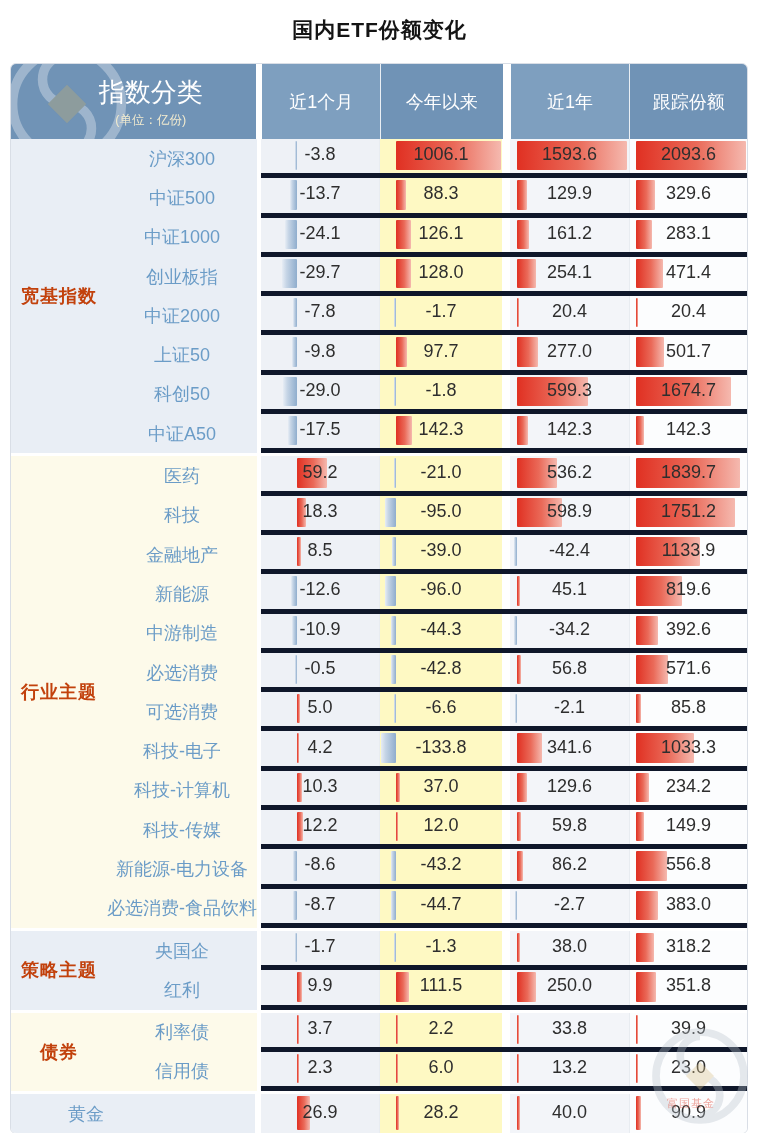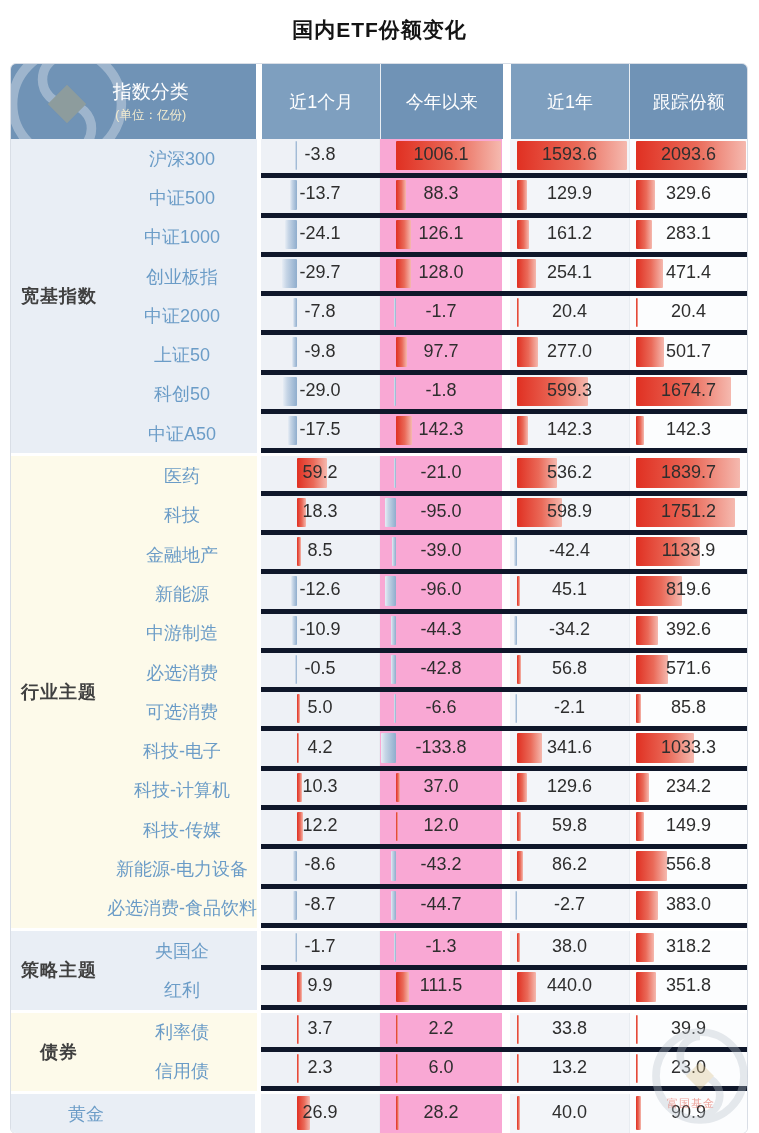--- a/index.html
+++ b/index.html
@@ -22,53 +22,53 @@
     overflow: hidden; background: #ffffff;
   }
   
   .thead { display: flex; height: 75px; }
   .th {
     color: #ffffff; font-size: 18px;
     display: flex; align-items: center; justify-content: center;
     position: relative;
   }
   .th-label { width: 246px; background: #7093b6; flex-direction: column; overflow: hidden; }
-  .th-label .t1 { font-size: 19px; padding-left: 34px; z-index: 2; }
+  .th-label .t1 { font-size: 26px; padding-left: 34px; z-index: 2; }
   .th-label .t2 { font-size: 12.5px; color: #f2ebcf; padding-left: 34px; margin-top: 2px; z-index: 2; }
   .hgap { width: 6px; background: #ffffff; }
   .hgap2 { width: 8px; background: #ffffff; }
   .th-c1 { width: 118px; background: #7e9fbf; }
   .th-c2 { width: 123px; background: #7093b6; border-left: 1px solid rgba(255,255,255,.85); }
   .th-c3 { width: 119px; background: #7e9fbf; }
   .th-c4 { width: 118px; background: #7093b6; border-left: 1px solid rgba(255,255,255,.85); }
   .logo-wm { position: absolute; left: -12px; top: -28px; opacity: .32; z-index: 1; pointer-events: none; }
   
   .group { display: flex; border-top: 3px solid #ffffff; }
   .group:first-child { border-top: none; }
   .label-cell {
     width: 246px; display: flex; align-items: stretch;
   }
   .group:nth-child(odd)  .label-cell { background: #e9eef5; }
   .group:nth-child(even) .label-cell { background: #fdfaea; }
   .gname {
     width: 96px; display: flex; align-items: center; justify-content: center;
-    color: #404040; font-size: 18px; font-weight: 700; letter-spacing: 1px;
+    color: #c2410c; font-size: 18px; font-weight: 700; letter-spacing: 1px;
   }
   .items { width: 150px; display: flex; flex-direction: column; justify-content: center; }
   .item {
     height: 39.3px; display: flex; align-items: center; justify-content: center;
     color: #6b9cc7; font-size: 18px; white-space: nowrap;
   }
   .vgap { width: 6px; background: #ffffff; }
   .rows { display: flex; flex-direction: column; }
   .drow { display: flex; height: 39.3px; border-bottom: 5px solid #0f172a; }
   .group:last-child .drow:last-child { border-bottom: none; }
   .cell { position: relative; height: 100%; }
   .c1 { width: 118px; background: #eef1f6; }
-  .c2 { width: 123px; background: #f9a8d4; border-left: 1px solid #e8ecf1; }
+  .c2 { width: 123px; background: #fef9c3; border-left: 1px solid #e8ecf1; }
   .cgap { width: 8px; background: #ffffff; }
   .c3 { width: 119px; background: #f3f5f9; }
   .c4 { width: 118px; background: #fcfdfe; border-left: 1px solid #e8ecf1; }
   .bar { position: absolute; top: 2px; height: calc(100% - 5px); border-radius: 1px; z-index: 1; }
   .bar.pos { background: linear-gradient(to right, #e03022, #ea6a59 55%, #f5b9af); }
   .bar.neg { background: linear-gradient(to left, #8fadcd, #c6d5e6 70%, #e7edf5); }
   .val {
     position: absolute; left: 0; top: 0; width: 100%; height: calc(100% - 3px);
     display: flex; align-items: center; justify-content: center;
     font-size: 18px; color: #2e2e2e; z-index: 2;
@@ -558,21 +558,21 @@
               <div class="bar pos" style="left: 36px; width: 4.95px;"></div>
               <span class="val">9.9</span>
             </div>
             <div class="cell c2">
               <div class="bar pos" style="left: 16px; width: 12.8225px;"></div>
               <span class="val">111.5</span>
             </div>
             <div class="cgap"></div>
             <div class="cell c3">
               <div class="bar pos" style="left: 7px; width: 18.625px;"></div>
-              <span class="val">440.0</span>
+              <span class="val">250.0</span>
             </div>
             <div class="cell c4">
               <div class="bar pos" style="left: 6px; width: 19.8767px;"></div>
               <span class="val">351.8</span>
             </div>
           </div>
         </div>
       </div>
       <div class="group">
         <div class="label-cell">

